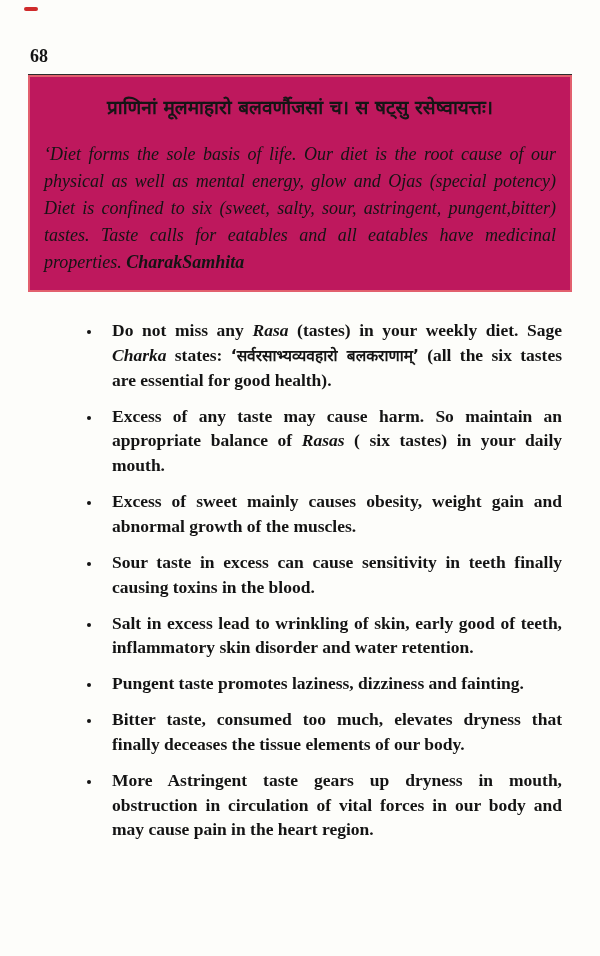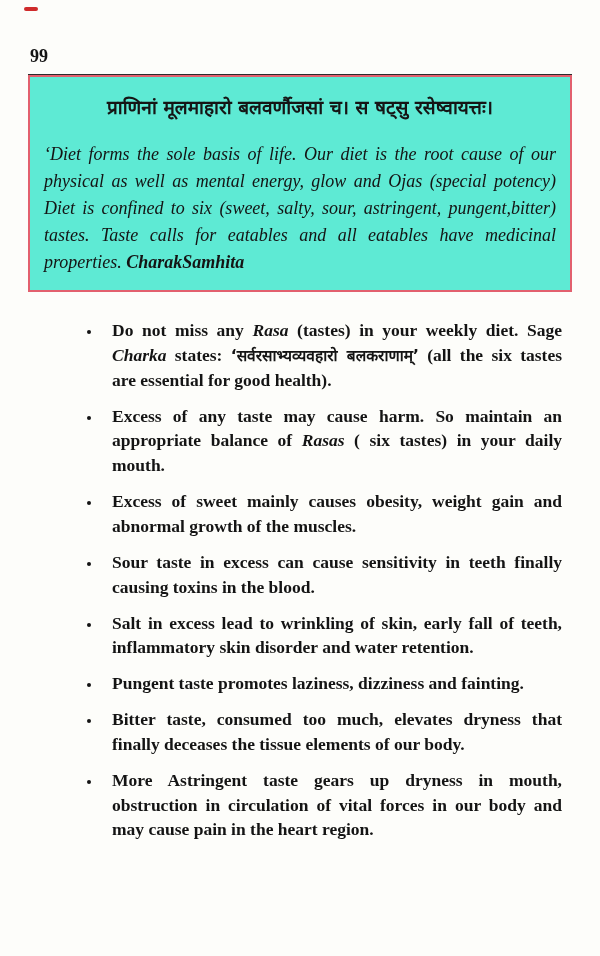--- a/index.html
+++ b/index.html
@@ -105,34 +105,34 @@
   }
 </style>
 </head>
 <body>
 
 <div class="scan-mark"></div>
 
 <div class="page">
 
   <div class="page-header">
-    <span class="page-num">99</span>
+    <span class="page-num">68</span>
   </div>
   <hr class="header-rule">
 
 
-  <div class="quote-box" style="border-color: rgb(226, 96, 110); background-color: #5eead4;">
+  <div class="quote-box" style="border-color: rgb(226, 96, 110); background-color: #be185d;">
     <div class="sanskrit-line">प्राणिनां मूलमाहारो बलवर्णौजसां च। स षट्सु रसेष्वायत्तः।</div>
     <p class="translation"><span>‘Diet forms the sole basis of life. Our diet is the root cause of our physical as well as mental energy, glow and Ojas (special potency) Diet is confined to six (sweet, salty, sour, astringent, pungent,bitter) tastes. Taste calls for eatables and all eatables have medicinal properties. </span><span class="attribution">CharakSamhita</span></p>
   </div>
 
   <ul class="bullet-list">
     <li><span>Do not miss any </span><span class="seg-italic">Rasa</span><span> (tastes) in your weekly diet. Sage </span><span class="seg-italic">Charka</span><span> states: </span><span class="seg-devanagari">‘सर्वरसाभ्यव्यवहारो बलकराणाम्’</span><span> (all the six tastes are essential for good health).</span></li>
     <li><span>Excess of any taste may cause harm. So maintain an appropriate balance of </span><span class="seg-italic">Rasas</span><span> ( six tastes) in your daily mouth.</span></li>
     <li><span>Excess of sweet mainly causes obesity, weight gain and abnormal growth of the muscles.</span></li>
     <li><span>Sour taste in excess can cause sensitivity in teeth finally causing toxins in the blood.</span></li>
-    <li><span>Salt in excess lead to wrinkling of skin, early fall of teeth, inflammatory skin disorder and water retention.</span></li>
+    <li><span>Salt in excess lead to wrinkling of skin, early good of teeth, inflammatory skin disorder and water retention.</span></li>
     <li><span>Pungent taste promotes laziness, dizziness and fainting.</span></li>
     <li><span>Bitter taste, consumed too much, elevates dryness that finally deceases the tissue elements of our body.</span></li>
     <li><span>More Astringent taste gears up dryness in mouth, obstruction in circulation of vital forces in our body and may cause pain in the heart region.</span></li>
   </ul>
 
 </div>
 
 </body></html>

